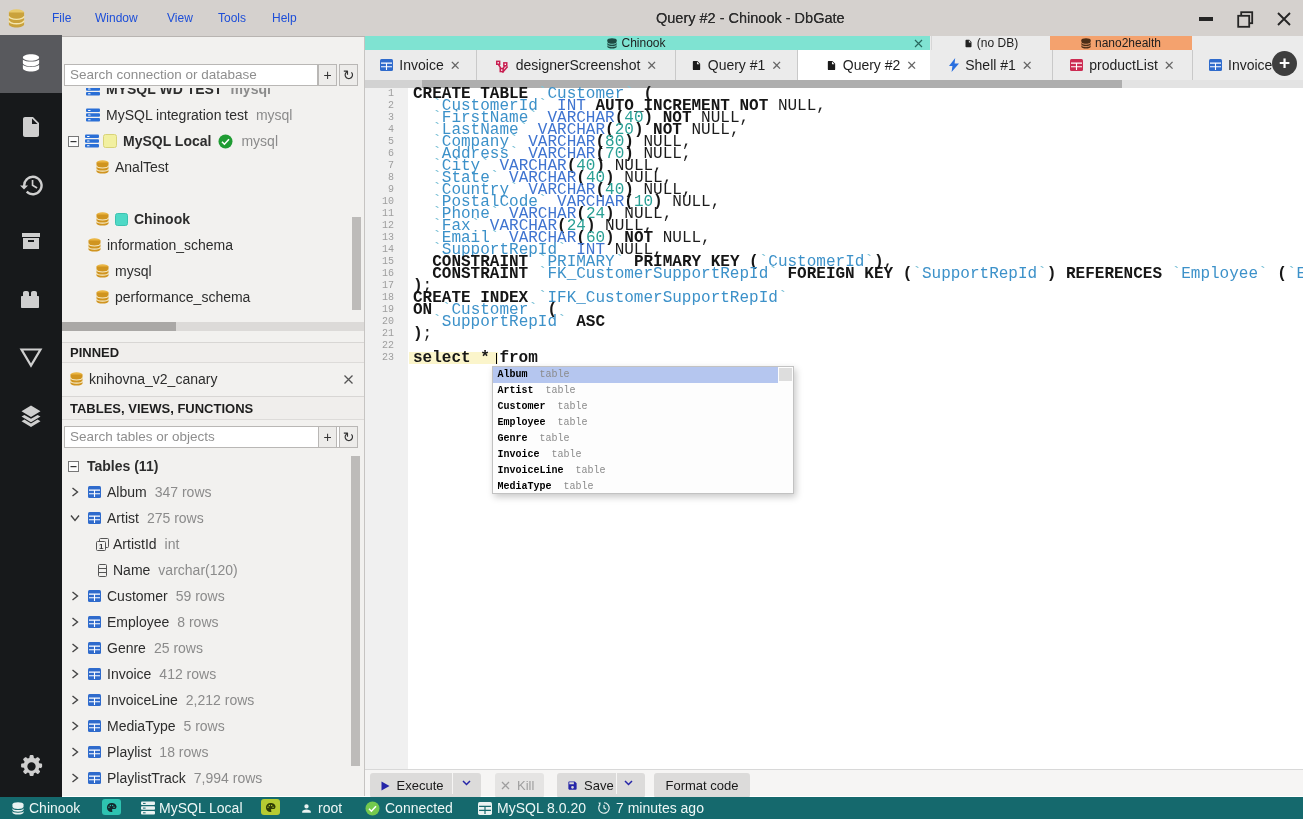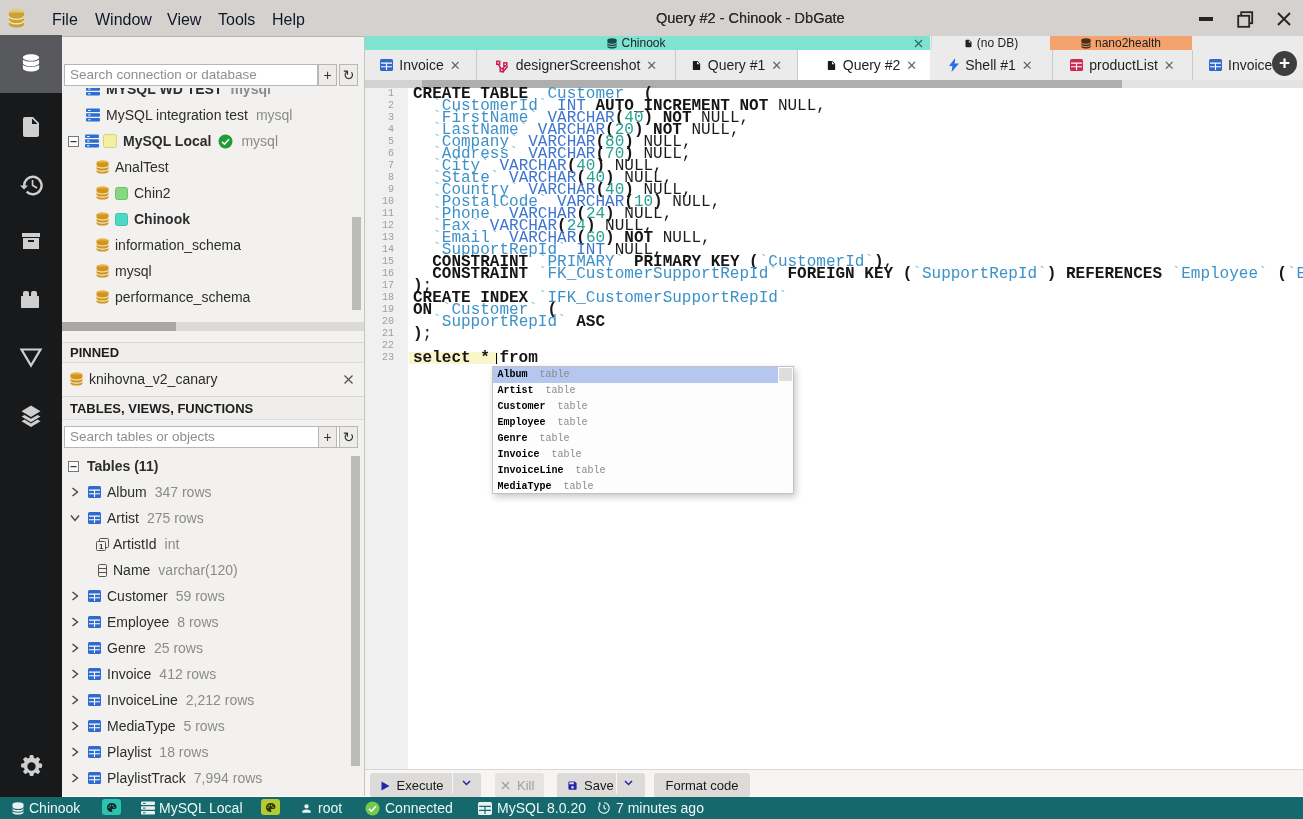--- a/index.html
+++ b/index.html
@@ -1,17 +1,17 @@
 <!DOCTYPE html>
 <html><head><meta charset="utf-8"><style>
 *{margin:0;padding:0;box-sizing:border-box}
 html,body{width:1303px;height:819px;overflow:hidden;background:#fff;font-family:"Liberation Sans",sans-serif}
 .abs{position:absolute}
 #titlebar{position:absolute;left:0;top:0;width:1303px;height:37px;background:#d5d1ce;border-bottom:1px solid #b8b4b1}
-.menuitem{position:absolute;top:11px;font-size:16px;color:#0f172a}
+.menuitem{position:absolute;top:11px;font-size:12px;color:#1d4ed8}
 #iconbar{position:absolute;left:0;top:35px;width:62px;height:762px;background:#17191b}
 .icocell{position:absolute;left:0;width:62px;height:58px;display:flex;align-items:center;justify-content:center}
 #leftpanel{position:absolute;left:62px;top:37px;width:303px;height:759px;background:#f2f1ef;border-right:1px solid #c6c4c2}
 .phead{position:absolute;left:0;width:302px;height:24px;background:#f0eeec;border-top:1px solid #d8d6d4;border-bottom:1px solid #dddbd9;font-size:13px;font-weight:bold;color:#1d1d1d;line-height:23px;padding-left:8px}
 .srow{position:absolute;left:0;width:302px;height:28px}
 .sbox{position:absolute;left:2px;top:1px;height:22px;background:#fff;border:1px solid #b9b7b5;font-size:13.5px;color:#8e8e8e;line-height:20px;padding-left:5px}
 .sbtn{position:absolute;top:1px;width:18px;height:22px;background:#edecea;border:1px solid #b9b7b5;color:#333;text-align:center;line-height:20px;font-size:14px}
 .lrow{position:absolute;left:0;width:302px;height:26px;display:flex;align-items:center;font-size:14px;color:#2d2d2d;white-space:nowrap}
 .lrow .gray{color:#8b8b8b;margin-left:8px}
 .lrow .gap{width:6px}
@@ -164,41 +164,34 @@
           <circle cx="7.5" cy="7.5" r="7" fill="#1f9c33"></circle>
           <path d="M4 7.8l2.4 2.4 4.6-5" stroke="#fff" stroke-width="1.6" fill="none"></path>
         </svg>
       <span class="gray">mysql</span>
     </div>
     <div class="lrow" style="top:66px;padding-left:34px"><svg width="13" height="14" viewBox="0 0 13 14">
           <ellipse cx="6.5" cy="2.6" rx="6" ry="2.4" fill="#eab542"></ellipse>
           <path d="M.5 2.6v8.6c0 1.3 2.7 2.4 6 2.4s6-1.1 6-2.4V2.6" fill="#d0941f"></path>
           <path d="M.5 5.6c0 1.3 2.7 2.4 6 2.4s6-1.1 6-2.4M.5 8.7c0 1.3 2.7 2.4 6 2.4s6-1.1 6-2.4" fill="none" stroke="#f6ecca" stroke-width="1.1"></path>
         </svg><span class="gap"></span>AnalTest</div>
-    <div class="lrow" style="top:92px;padding-left:34px"><svg width="13" height="14" viewBox="0 0 13 14">
-          <ellipse cx="6.5" cy="2.6" rx="6" ry="2.4" fill="#eab542"></ellipse>
-          <path d="M.5 2.6v8.6c0 1.3 2.7 2.4 6 2.4s6-1.1 6-2.4V2.6" fill="#d0941f"></path>
-          <path d="M.5 5.6c0 1.3 2.7 2.4 6 2.4s6-1.1 6-2.4M.5 8.7c0 1.3 2.7 2.4 6 2.4s6-1.1 6-2.4" fill="none" stroke="#f6ecca" stroke-width="1.1"></path>
-        </svg><span class="gap"></span><svg width="13" height="13" viewBox="0 0 13 13">
-          <rect x="0.5" y="0.5" width="12" height="12" rx="2" fill="#8ad783" stroke="#6cc465"></rect>
-        </svg><span class="gap"></span>Chin2</div>
     <div class="lrow" style="top:118px;padding-left:34px">
         <svg width="13" height="14" viewBox="0 0 13 14">
           <ellipse cx="6.5" cy="2.6" rx="6" ry="2.4" fill="#eab542"></ellipse>
           <path d="M.5 2.6v8.6c0 1.3 2.7 2.4 6 2.4s6-1.1 6-2.4V2.6" fill="#d0941f"></path>
           <path d="M.5 5.6c0 1.3 2.7 2.4 6 2.4s6-1.1 6-2.4M.5 8.7c0 1.3 2.7 2.4 6 2.4s6-1.1 6-2.4" fill="none" stroke="#f6ecca" stroke-width="1.1"></path>
         </svg>
         <span class="gap"></span>
         <svg width="13" height="13" viewBox="0 0 13 13">
           <rect x="0.5" y="0.5" width="12" height="12" rx="2" fill="#4ed9c6" stroke="#3cc2b0"></rect>
         </svg>
         <span class="gap"></span>
         <b>Chinook</b>
       </div>
-    <div class="lrow" style="top:144px;padding-left:34px"><svg width="13" height="14" viewBox="0 0 13 14">
+    <div class="lrow" style="top:144px;padding-left:26px"><svg width="13" height="14" viewBox="0 0 13 14">
           <ellipse cx="6.5" cy="2.6" rx="6" ry="2.4" fill="#eab542"></ellipse>
           <path d="M.5 2.6v8.6c0 1.3 2.7 2.4 6 2.4s6-1.1 6-2.4V2.6" fill="#d0941f"></path>
           <path d="M.5 5.6c0 1.3 2.7 2.4 6 2.4s6-1.1 6-2.4M.5 8.7c0 1.3 2.7 2.4 6 2.4s6-1.1 6-2.4" fill="none" stroke="#f6ecca" stroke-width="1.1"></path>
         </svg><span class="gap"></span>information_schema</div>
     <div class="lrow" style="top:170px;padding-left:34px"><svg width="13" height="14" viewBox="0 0 13 14">
           <ellipse cx="6.5" cy="2.6" rx="6" ry="2.4" fill="#eab542"></ellipse>
           <path d="M.5 2.6v8.6c0 1.3 2.7 2.4 6 2.4s6-1.1 6-2.4V2.6" fill="#d0941f"></path>
           <path d="M.5 5.6c0 1.3 2.7 2.4 6 2.4s6-1.1 6-2.4M.5 8.7c0 1.3 2.7 2.4 6 2.4s6-1.1 6-2.4" fill="none" stroke="#f6ecca" stroke-width="1.1"></path>
         </svg><span class="gap"></span>mysql</div>
     <div class="lrow" style="top:196px;padding-left:34px"><svg width="13" height="14" viewBox="0 0 13 14">

